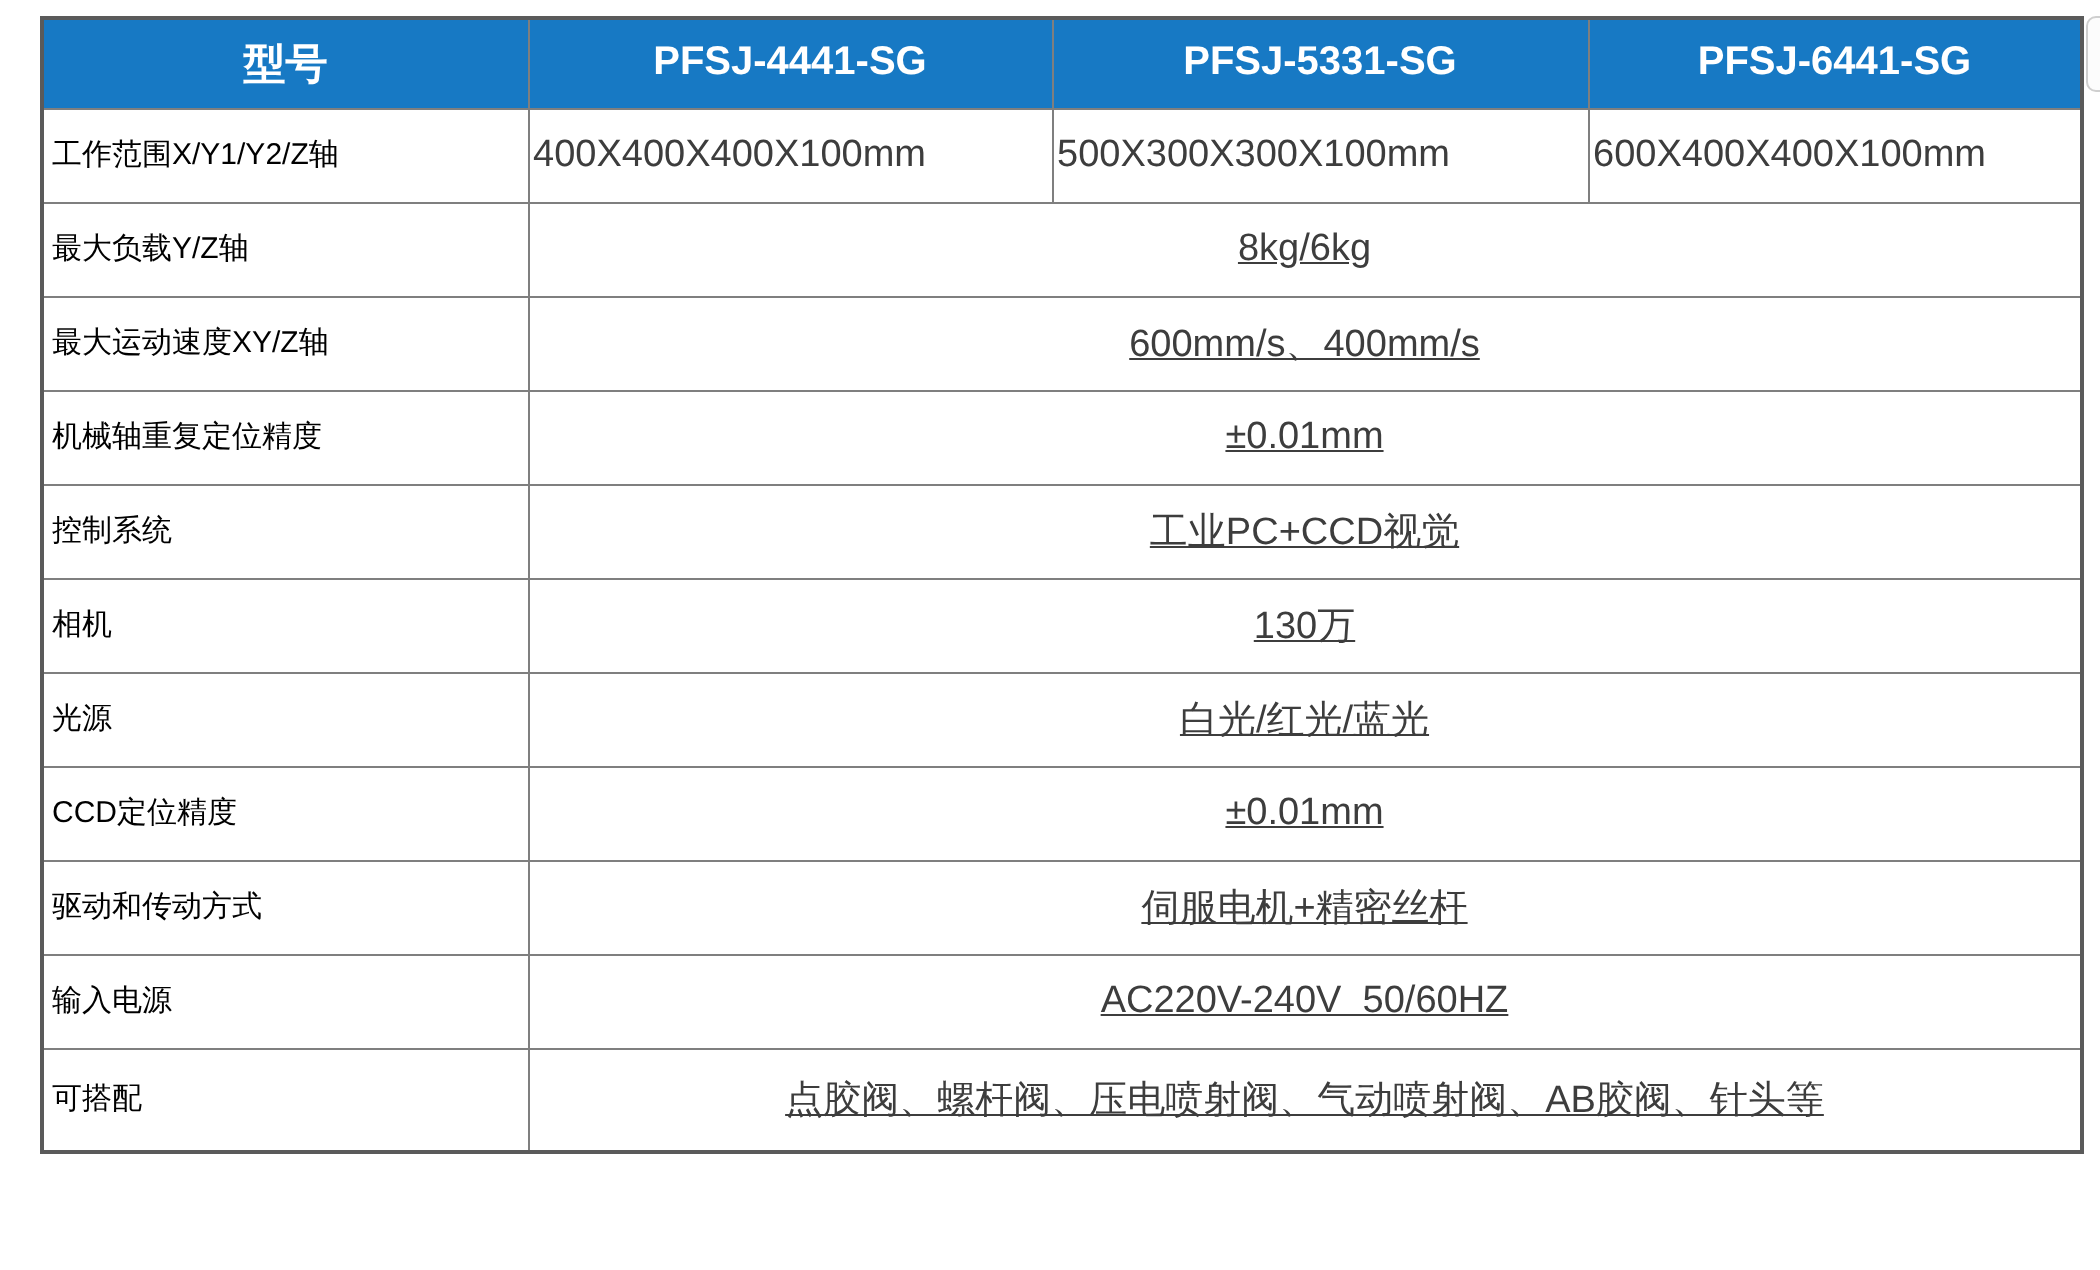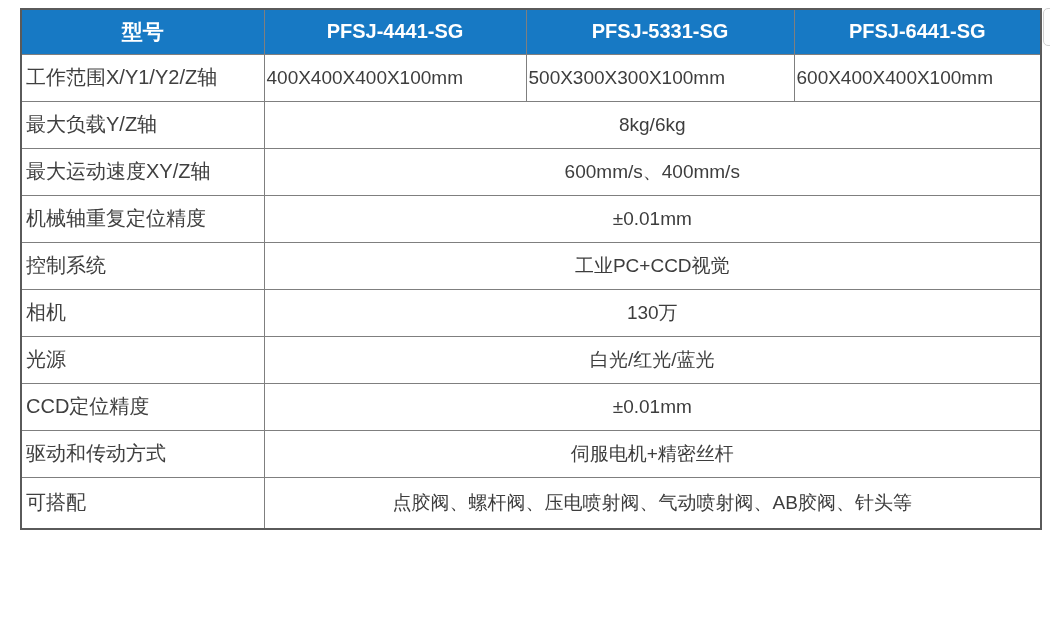--- a/index.html
+++ b/index.html
@@ -33,38 +33,39 @@
     background: #1779c4;
     color: #ffffff;
     font-weight: bold;
     font-size: 20px;
     text-align: center;
     padding: 0 5px;
     white-space: nowrap;
   }
   th.hdr.center { font-size: 21px; }
   td.label {
-    font-size: 20px;
-    color: #404040;
+    font-size: 15px;
+    color: #000000;
     text-align: left;
     padding: 0 4px;
     white-space: nowrap;
   }
   td.val {
     font-size: 19px;
     color: #3d3d3d;
     text-align: left;
     padding: 0 2px;
     white-space: nowrap;
   }
   td.merged {
     font-size: 19px;
     color: #3d3d3d;
     text-align: center;
     white-space: pre;
+    text-decoration: underline;
   }
   .scroll-thumb {
     position: absolute;
     left: 1043px; top: 8px;
     width: 16px; height: 38px;
     background: #fcfcfc;
     border: 1px solid #cfcfcf;
     border-radius: 5px;
   }
 </style>
@@ -118,20 +119,24 @@
       </tr>
       <tr class="spec-row">
         <td class="label">CCD定位精度</td>
         <td class="merged" colspan="3">±0.01mm</td>
       </tr>
       <tr class="spec-row">
         <td class="label">驱动和传动方式</td>
         <td class="merged" colspan="3">伺服电机+精密丝杆</td>
       </tr>
       <tr class="spec-row">
+        <td class="label">输入电源</td>
+        <td class="merged" colspan="3">AC220V-240V  50/60HZ</td>
+      </tr>
+      <tr class="spec-row">
         <td class="label">可搭配</td>
         <td class="merged" colspan="3">点胶阀、螺杆阀、压电喷射阀、气动喷射阀、AB胶阀、针头等</td>
       </tr>
     </tbody>
   </table>
 </div>
 
 <div class="scroll-thumb"></div>
 
 </body></html>

